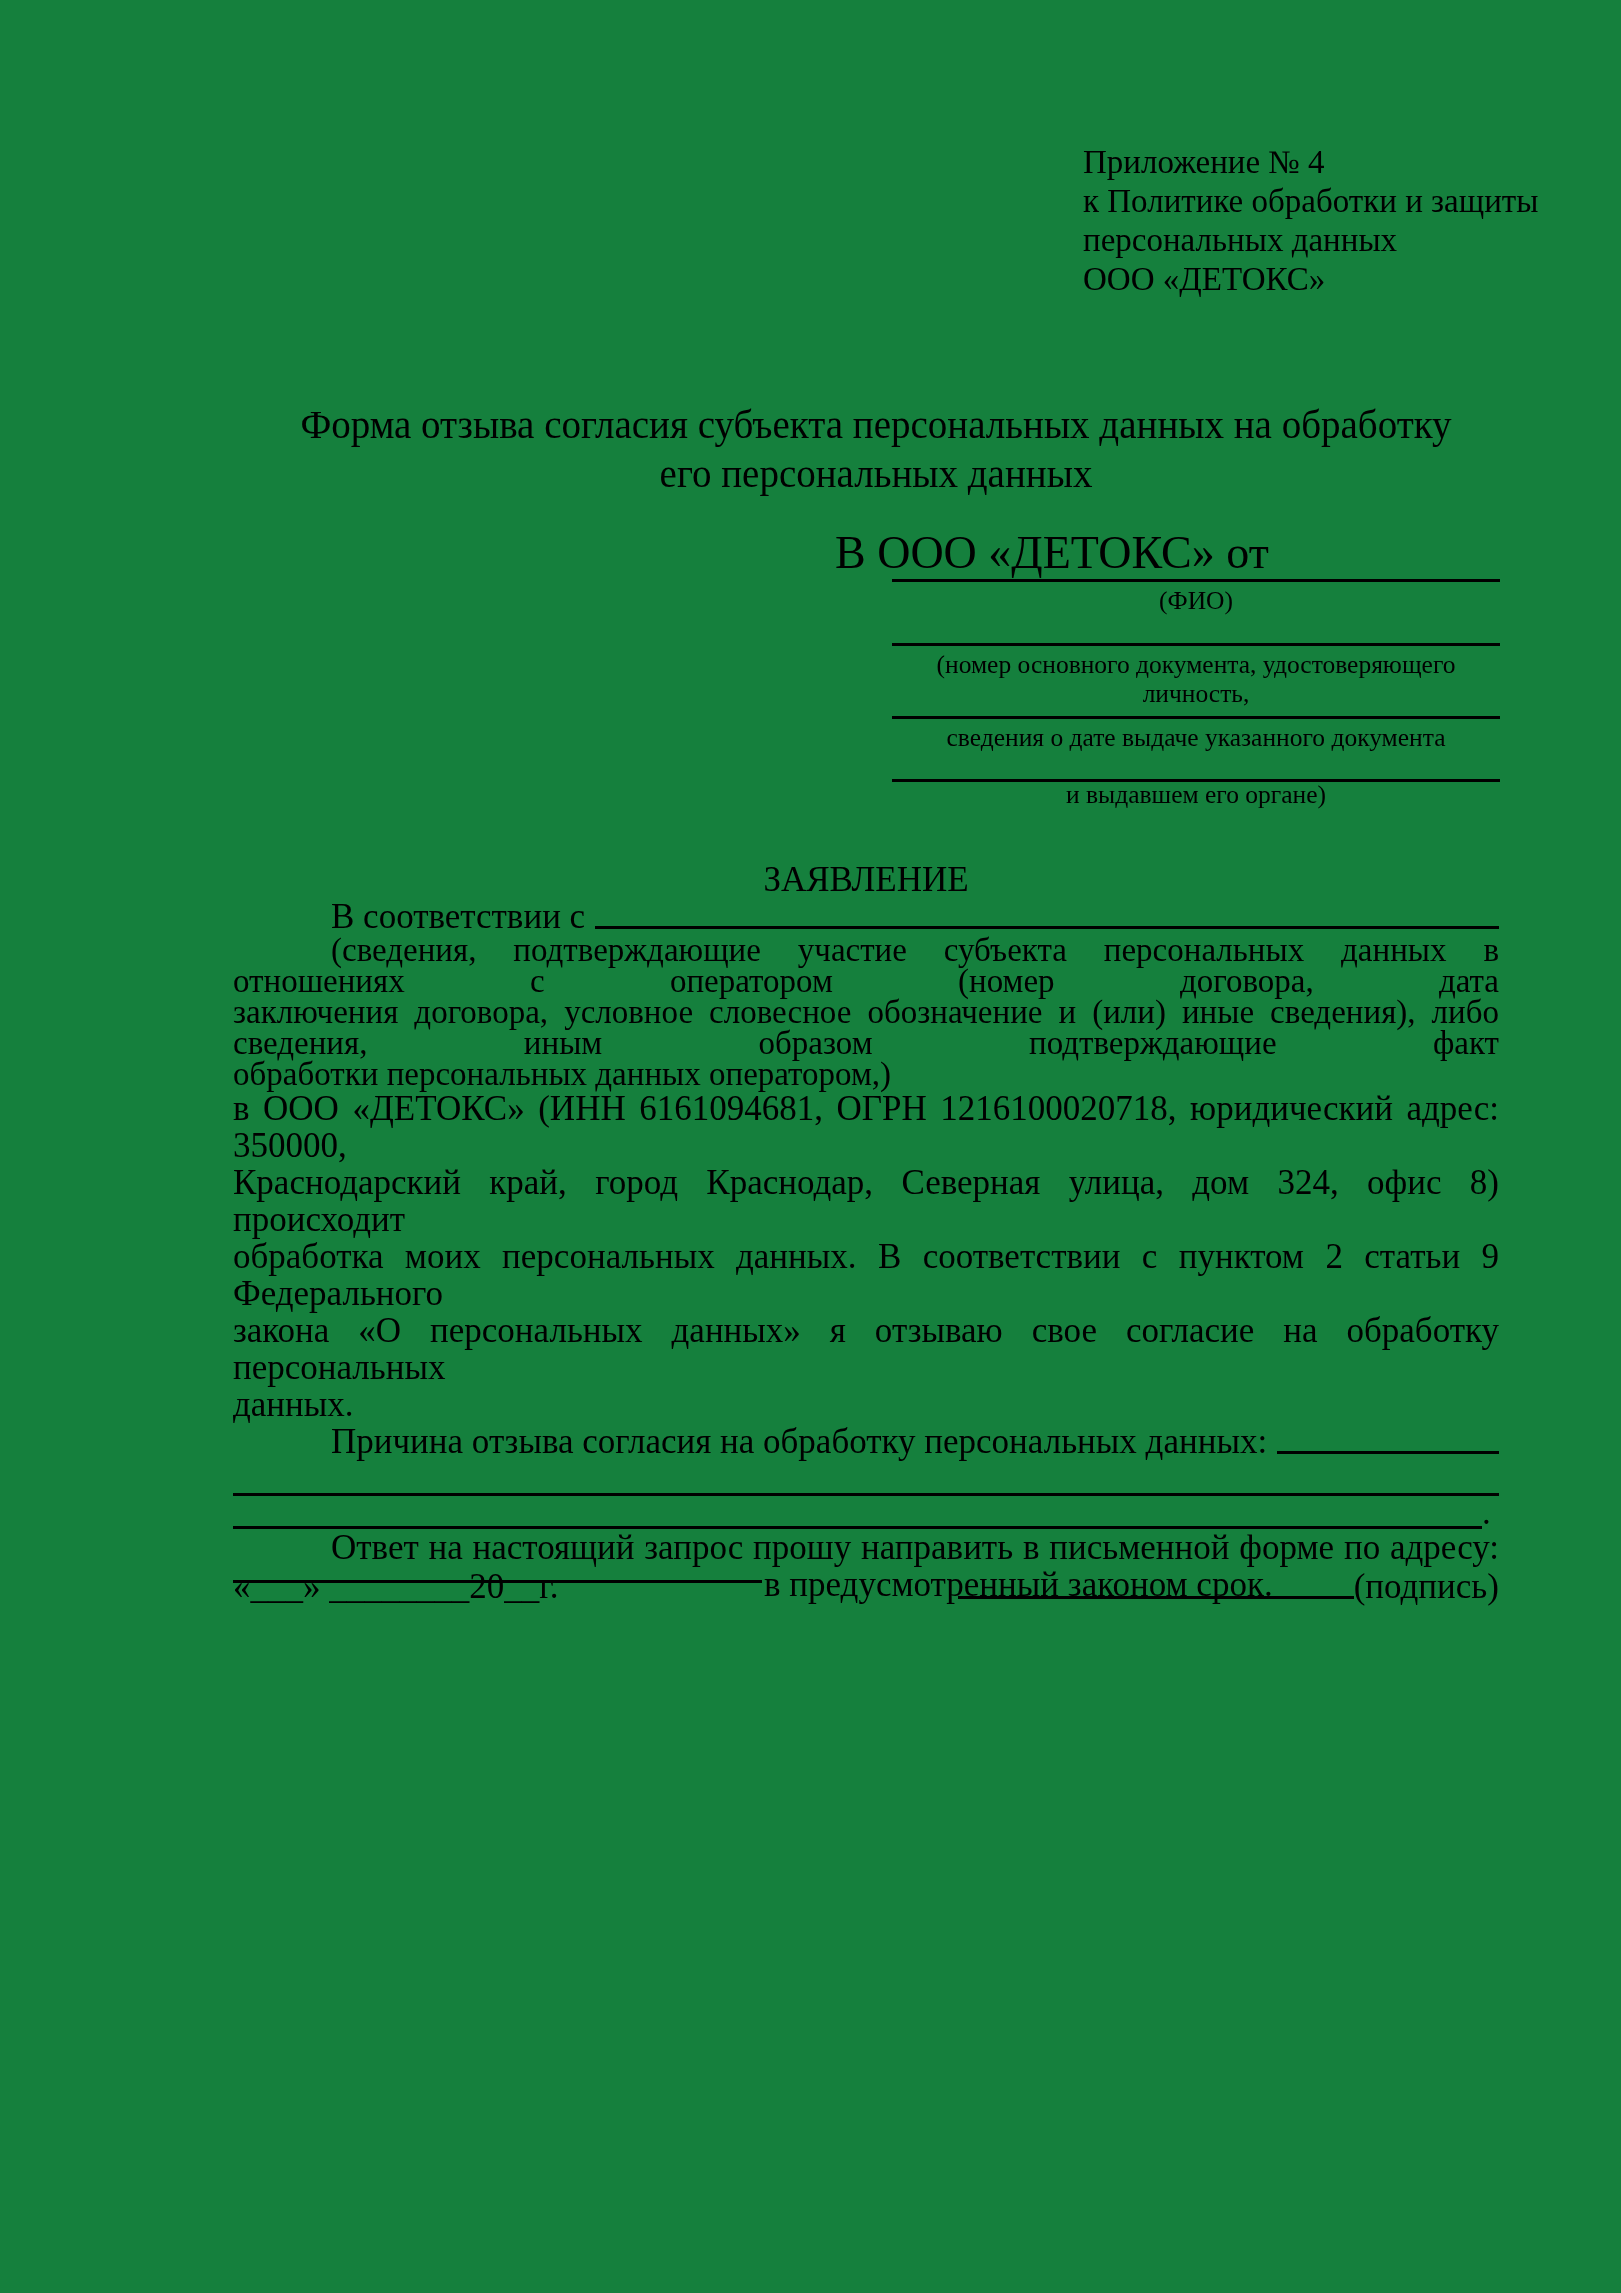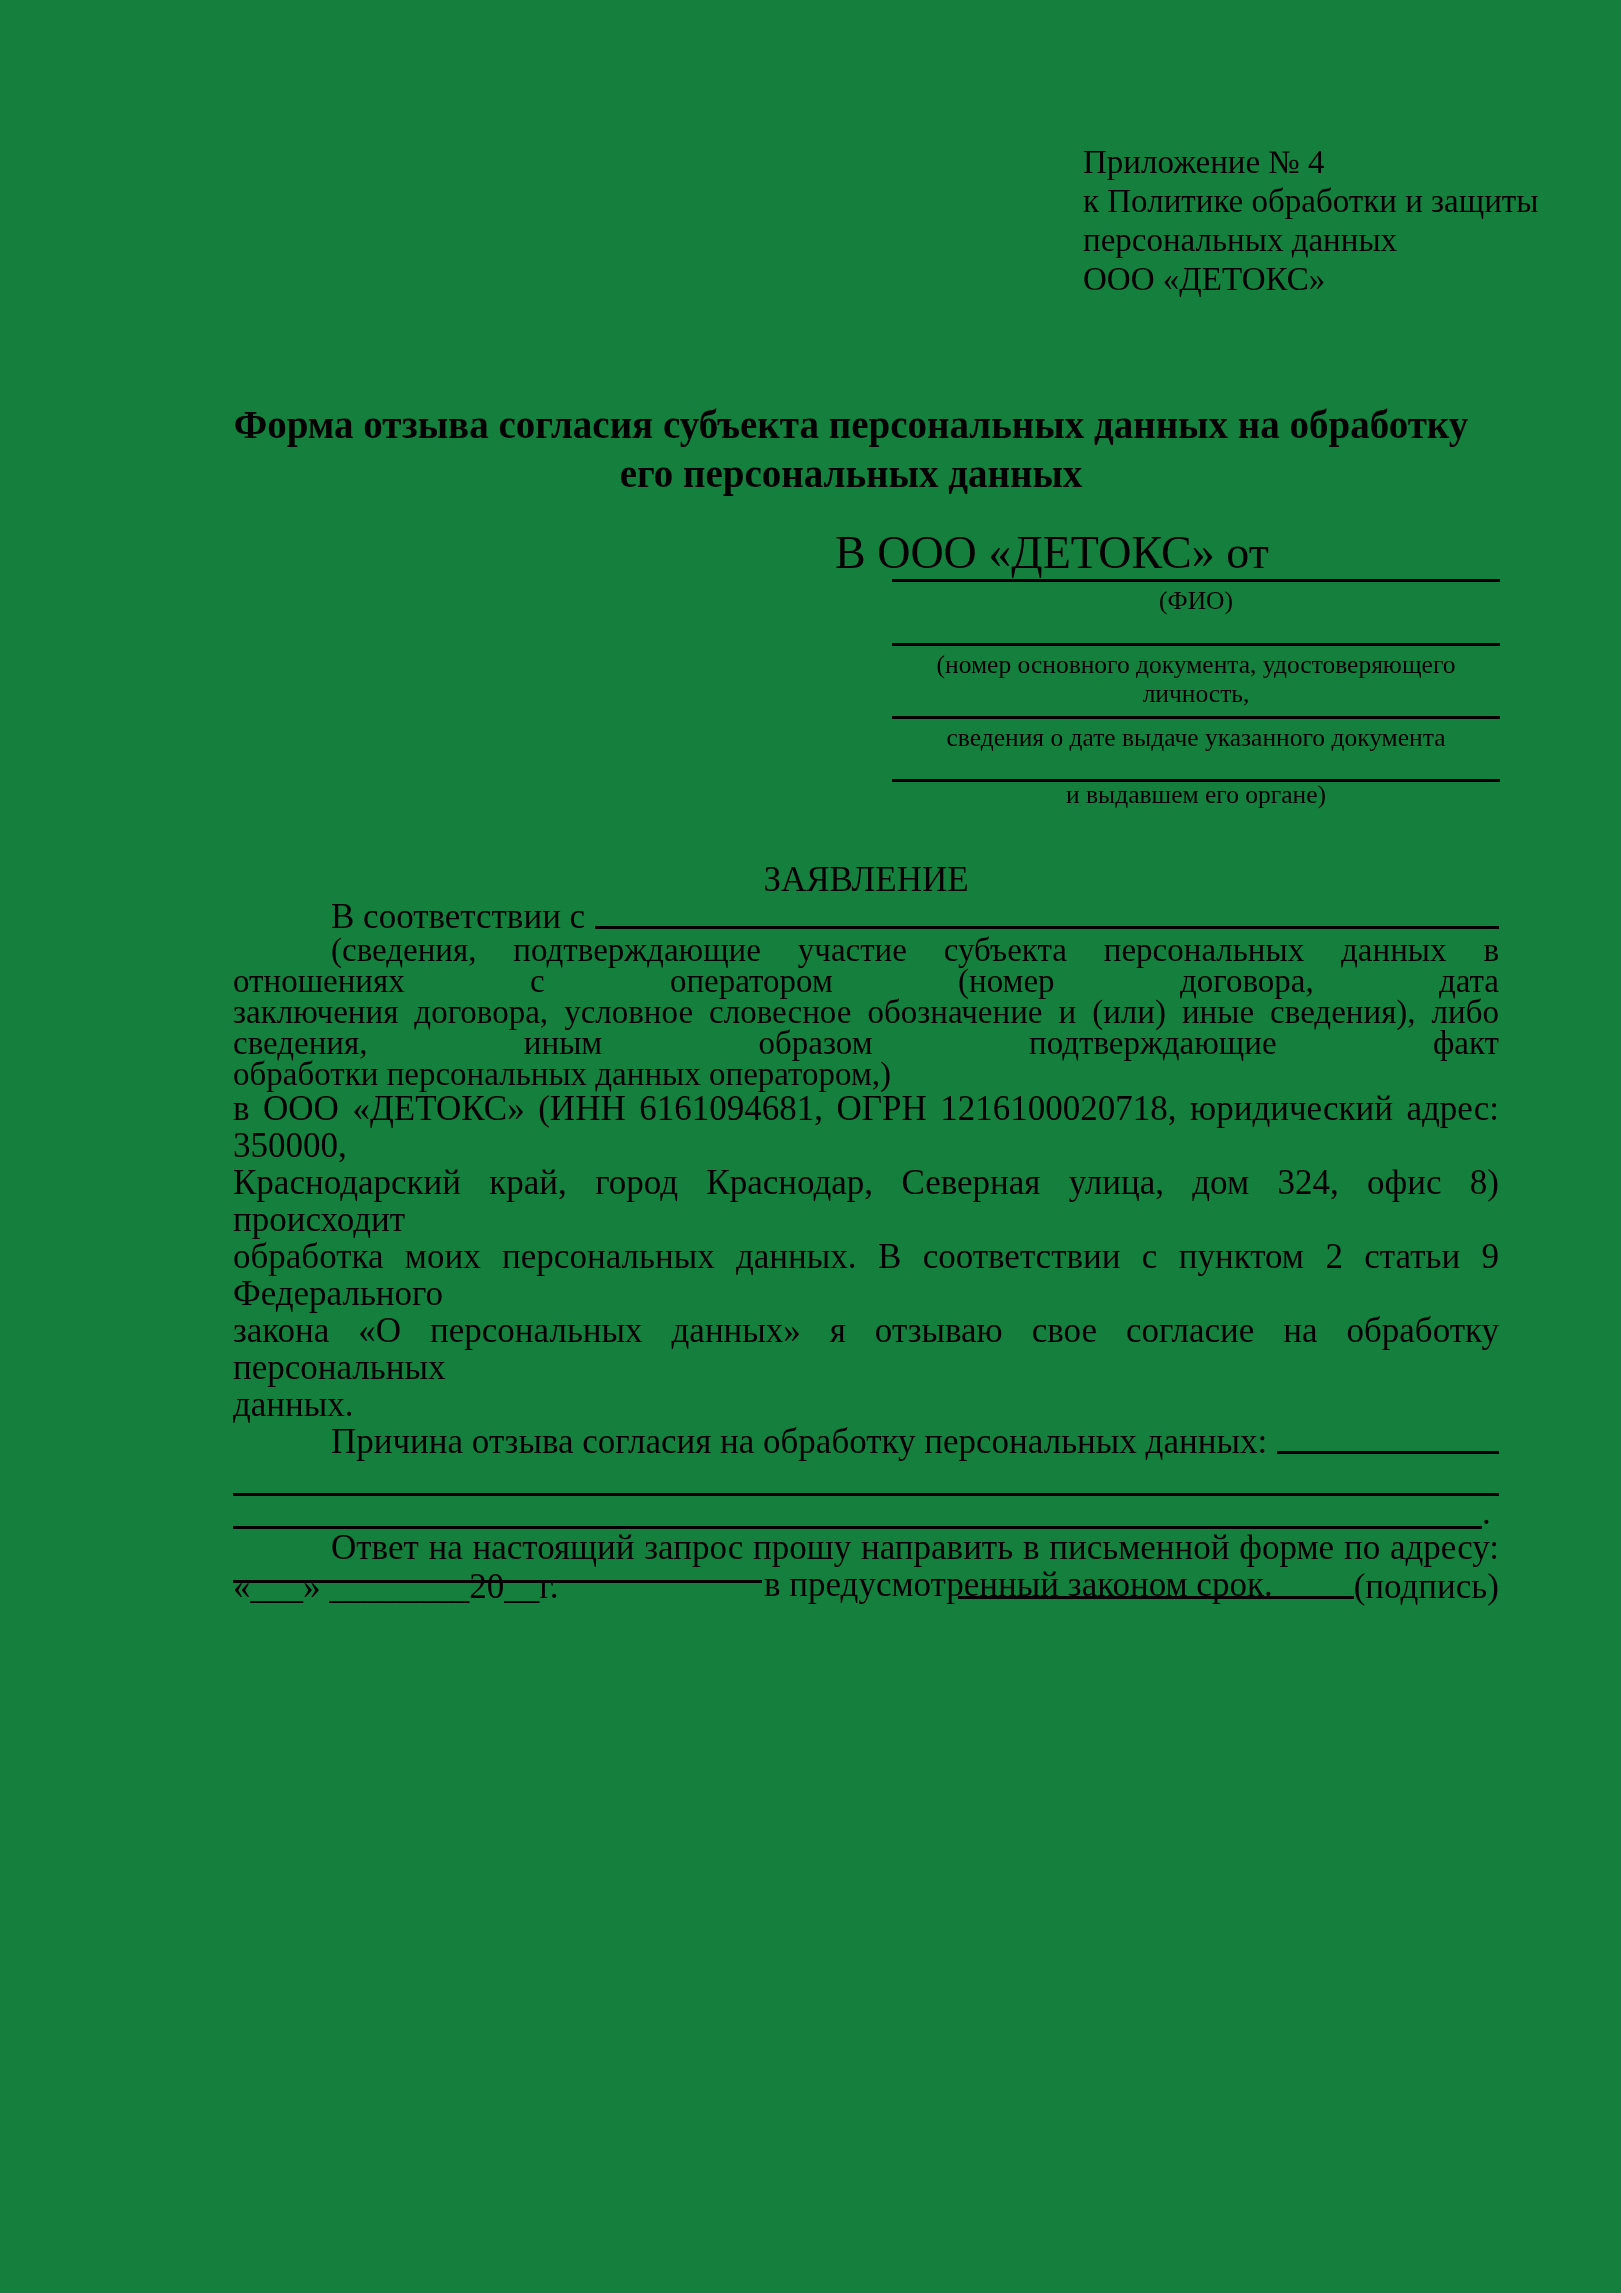--- a/index.html
+++ b/index.html
@@ -8,22 +8,22 @@
     position: relative; width: 1621px; height: 2294px; background: #15803d;
     font-family: "Liberation Serif", "DejaVu Serif", serif; color: #000;
   }
   .abs { position: absolute; }
 
   
   .appendix { left: 1083px; top: 143px; font-size: 33px; line-height: 39px; }
 
   
   .doc-title {
-    left: 218px; top: 400px; width: 1266px; text-align: center;
-    font-weight: bold; font-size: 39px; line-height: 49px;
+    left: 243px; top: 400px; width: 1266px; text-align: center;
+    font-weight: normal; font-size: 39px; line-height: 49px;
   }
 
   
   .to-line { left: 835px; top: 534px; font-size: 46px; line-height: 37px; white-space: nowrap; }
   .hrule { left: 892px; width: 608px; height: 0; border-top: 3.9px solid #000; }
   .field-label { left: 892px; width: 608px; text-align: center; font-size: 25.5px; line-height: 29px; }
 
   
   .content { left: 233px; top: 861px; width: 1266px; font-size: 35px; line-height: 37px; }
   .heading { text-align: center; height: 37px; }

